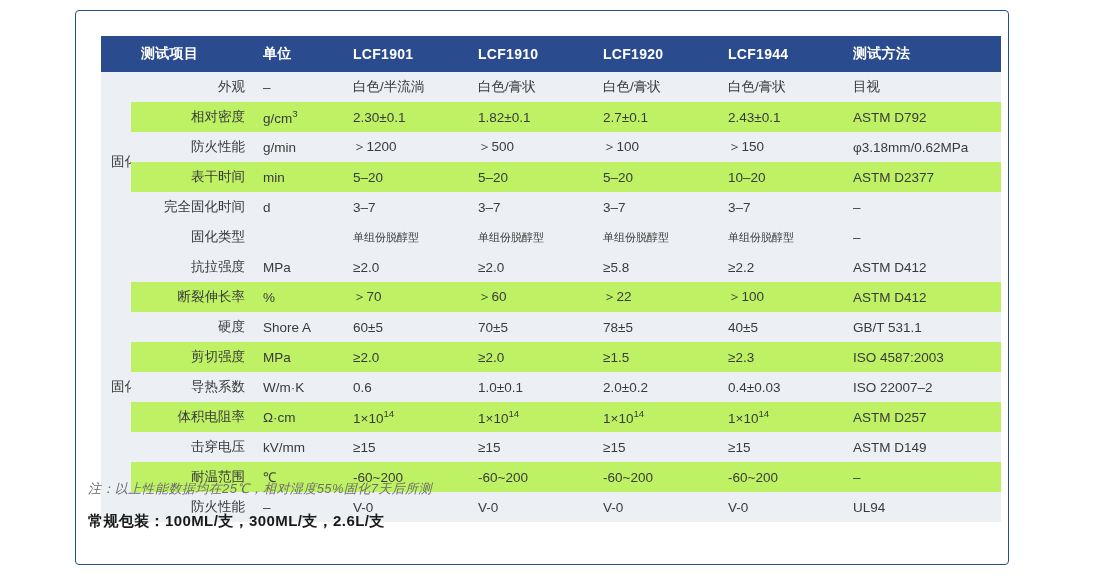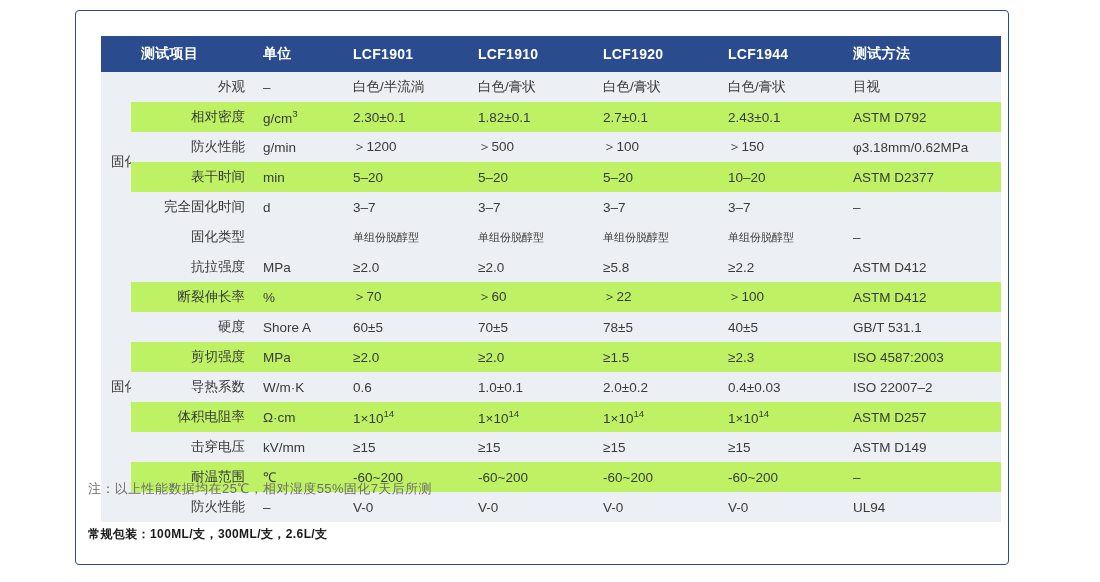--- a/index.html
+++ b/index.html
@@ -97,24 +97,25 @@
   .notes {
     position: absolute;
     left: 88px;
     top: 480px;
     width: 900px;
   }
   .note-line1 {
     font-size: 13px;
     color: #6d6d6d;
     letter-spacing: 0.4px;
-    margin-bottom: 28px;
+    margin-bottom: 14px;
+    font-style: italic;
   }
   .note-line2 {
-    font-size: 12px;
+    font-size: 15px;
     color: #1a1a1a;
     font-weight: bold;
     letter-spacing: 0.4px;
   }
 </style>
 </head>
 <body>
 
 <div class="page">
   <div class="card">

